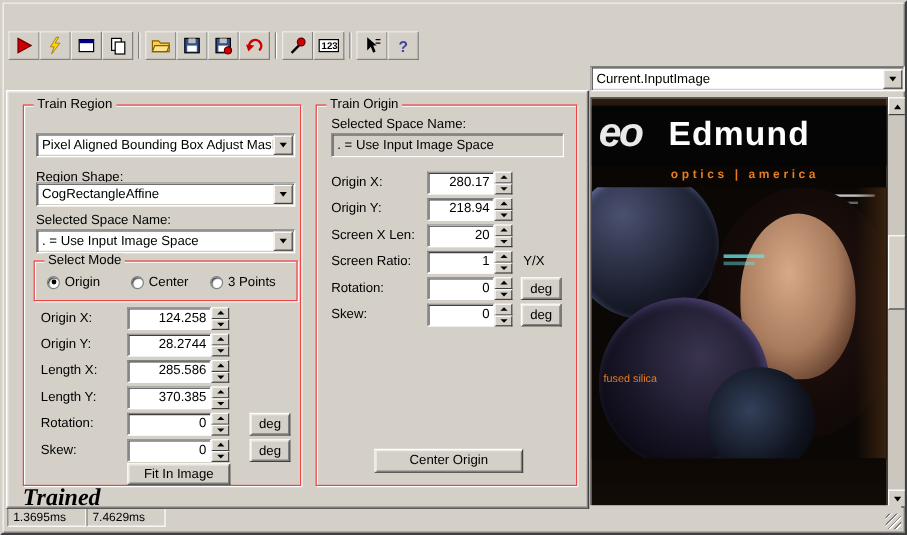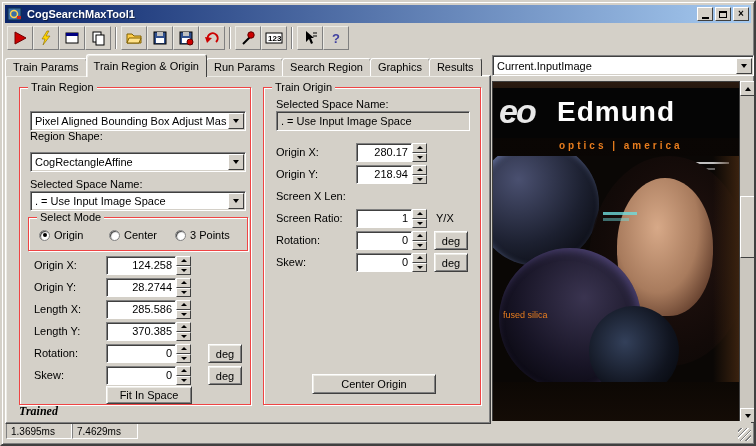--- a/index.html
+++ b/index.html
@@ -80,21 +80,21 @@
 
   
   .radio-opt { position:absolute; display:flex; align-items:center; font-size:11px; }
   .radio-circle { width:11px; height:11px; border-radius:50%; background:#fff;
     border:1px solid #808080; box-shadow: inset 1px 1px 1px #404040; margin-right:4px;
     display:flex; align-items:center; justify-content:center; }
   .radio-dot { width:4px; height:4px; border-radius:50%; background:#000; }
 
   
   .trained { position:absolute; font-family:"Liberation Serif", serif; font-style:italic;
-    font-weight:bold; font-size:12px; }
+    font-weight:bold; font-size:20px; }
 
   
   .statusbar { position:absolute; left:3px; right:3px; bottom:3px; height:20px; background:#d4d0c8;
     display:flex; align-items:center; padding-left:1px; }
   .status-cell { height:16px; border:1px solid; border-color:#808080 #fff #fff #808080;
     font-size:10px; padding:2px 4px 0 4px; margin-right:0; }
   .grip { position:absolute; right:0; bottom:0; width:13px; height:13px;
     background:repeating-linear-gradient(135deg, transparent 0 2px, #808080 2px 3px, #fff 3px 4px); }
 
   
@@ -131,37 +131,20 @@
   .scroll-btn { position:absolute; left:0; width:15px; height:15px; background:#d4d0c8; border:1px solid;
     border-color:#fff #404040 #404040 #fff; display:flex; align-items:center; justify-content:center; }
   .scroll-thumb { position:absolute; left:0; top:115px; width:15px; height:62px; background:#d4d0c8;
     border:1px solid; border-color:#fff #404040 #404040 #fff; }
 </style>
 </head>
 <body>
 
 <div id="window">
 
-  <div class="titlebar">
-    <svg width="16" height="16">
-      <rect x="1" y="2" width="13" height="12" fill="#3a6ea5" stroke="#10304f"></rect>
-      <circle cx="7" cy="8" r="3.5" fill="none" stroke="#ffd24b" stroke-width="1.5"></circle>
-      <rect x="10" y="10" width="4" height="3" fill="#cc2222"></rect>
-    </svg>
-    <span class="title-text">CogSearchMaxTool1</span>
-    <div class="tb-btn">
-        <div class="min-glyph"></div>
-      </div>
-    <div class="tb-btn">
-        <div class="max-glyph"></div>
-      </div>
-    <div class="tb-btn">
-        <span>×</span>
-      </div>
-  </div>
 
   <div class="toolbar">
     <div class="tool-btn">
       <svg width="16" height="16">
           <polygon points="3,2 14,8 3,14" fill="#cc0000" stroke="#700000"></polygon>
         </svg>
     </div>
     <div class="tool-btn">
       <svg width="16" height="16">
           <polygon points="9,1 4,9 7,9 5,15 12,6 8,6 11,1" fill="#ffd400" stroke="#8a6d00" stroke-width="0.6"></polygon>
@@ -228,43 +211,35 @@
           <line x1="11" y1="6" x2="15" y2="6" stroke="#000"></line>
         </svg>
     </div>
     <div class="tool-btn">
       <svg width="16" height="16">
           <text x="4" y="13" font-size="13" font-weight="bold" font-family="Liberation Serif, serif" fill="#4040a0">?</text>
         </svg>
     </div>
   </div>
 
-  <div class="tabstrip">
-    <div class="tab">Train Params</div>
-    <div class="tab active">Train Region &amp; Origin</div>
-    <div class="tab">Run Params</div>
-    <div class="tab">Search Region</div>
-    <div class="tab">Graphics</div>
-    <div class="tab">Results</div>
-  </div>
 
   <div class="tabpanel">
 
     <div class="group" style="left:13px;top:11px;width:232px;height:318px;">
       <span class="group-title">Train Region</span>
 
       <span class="lbl" style="left:10px;top:24px;">Region Mode:</span>
       <div class="combo" style="left:10px;top:23px;width:216px;">
         <span class="combo-text">Pixel Aligned Bounding Box Adjust Mask</span>
         <div class="combo-btn">
             <div class="arr-dn"></div>
           </div>
       </div>
 
-      <span class="lbl" style="left:10px;top:42px;">Region Shape:</span>
+      <span class="lbl" style="left:10px;top:54px;">Region Shape:</span>
       <div class="combo" style="left:10px;top:64px;width:216px;">
         <span class="combo-text">CogRectangleAffine</span>
         <div class="combo-btn">
             <div class="arr-dn"></div>
           </div>
       </div>
 
       <span class="lbl" style="left:10px;top:90px;">Selected Space Name:</span>
       <div class="combo" style="left:10px;top:103px;width:216px;">
         <span class="combo-text">. = Use Input Image Space</span>
@@ -364,21 +339,21 @@
             <div>
               <div class="arr-up"></div>
             </div>
             <div>
               <div class="arr-dn"></div>
             </div>
           </div>
       </div>
       <div class="btn" style="left:188px;top:278px;width:34px;height:19px;">deg</div>
 
-      <div class="btn" style="left:86px;top:298px;width:86px;height:18px;">Fit In Space</div>
+      <div class="btn" style="left:86px;top:298px;width:86px;height:18px;">Fit In Image</div>
     </div>
 
     <div class="group" style="left:257px;top:11px;width:218px;height:318px;">
       <span class="group-title">Train Origin</span>
 
       <span class="lbl" style="left:12px;top:10px;">Selected Space Name:</span>
       <div class="combo" style="left:12px;top:23px;width:194px;background:#d4d0c8;">
         <span class="combo-text">. = Use Input Image Space</span>
       </div>
 
@@ -402,20 +377,31 @@
             <div>
               <div class="arr-up"></div>
             </div>
             <div>
               <div class="arr-dn"></div>
             </div>
           </div>
       </div>
 
       <span class="lbl" style="left:12px;top:102px;">Screen X Len:</span>
+      <div class="numfield" style="left:92px;top:99px;">
+        <div class="numval" style="width:56px;">20</div>
+        <div class="spin">
+            <div>
+              <div class="arr-up"></div>
+            </div>
+            <div>
+              <div class="arr-dn"></div>
+            </div>
+          </div>
+      </div>
 
       <span class="lbl" style="left:12px;top:124px;">Screen Ratio:</span>
       <div class="numfield" style="left:92px;top:121px;">
         <div class="numval" style="width:56px;">1</div>
         <div class="spin">
             <div>
               <div class="arr-up"></div>
             </div>
             <div>
               <div class="arr-dn"></div>

